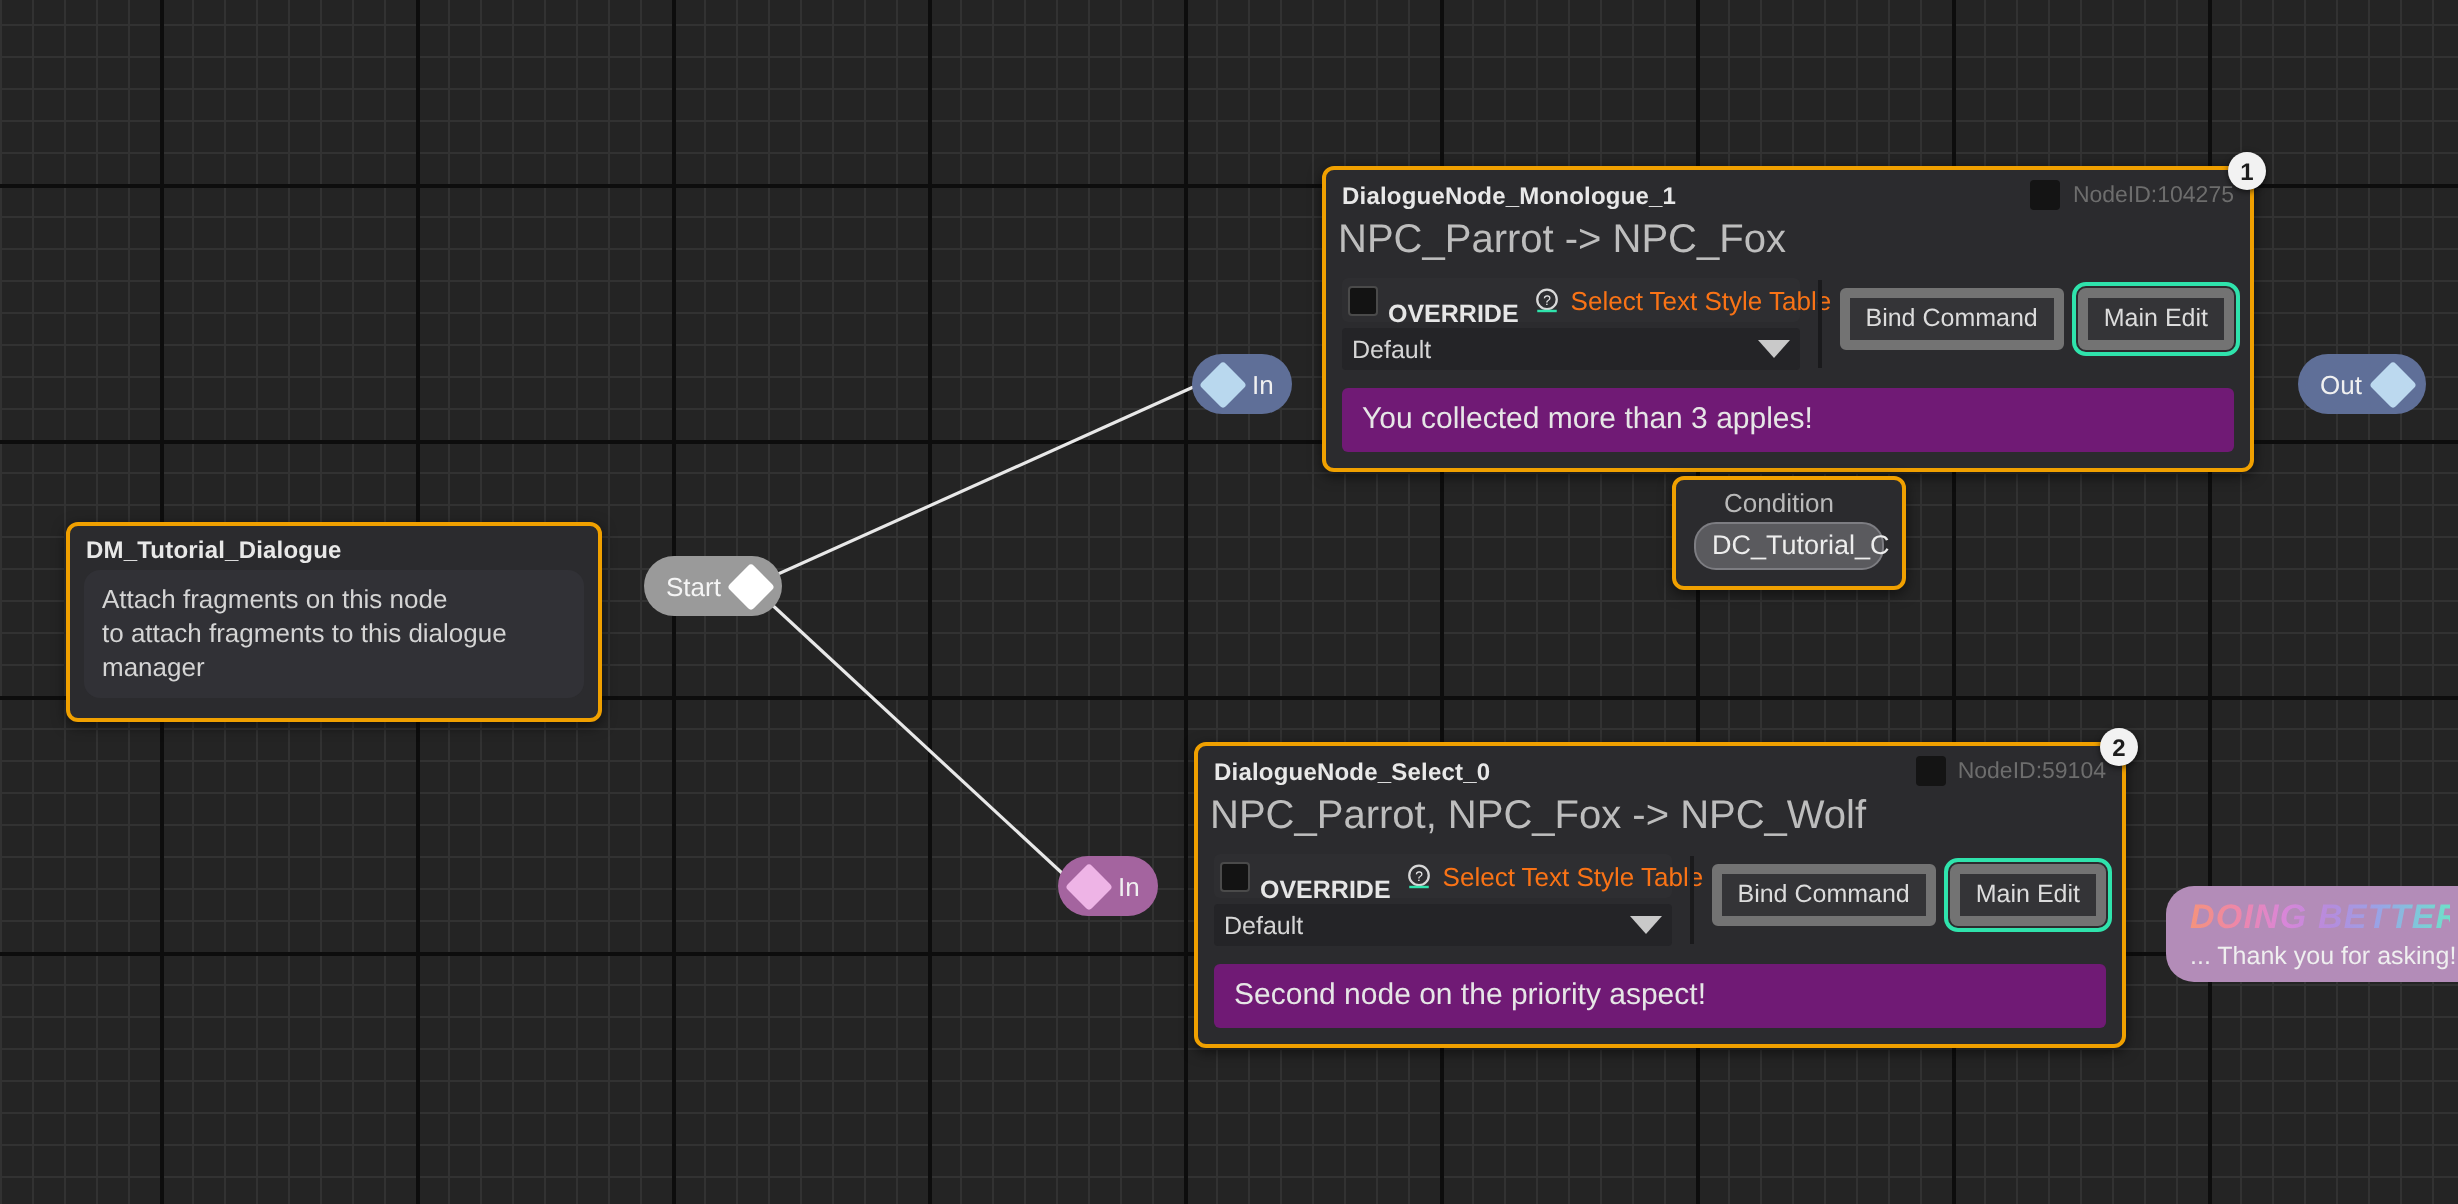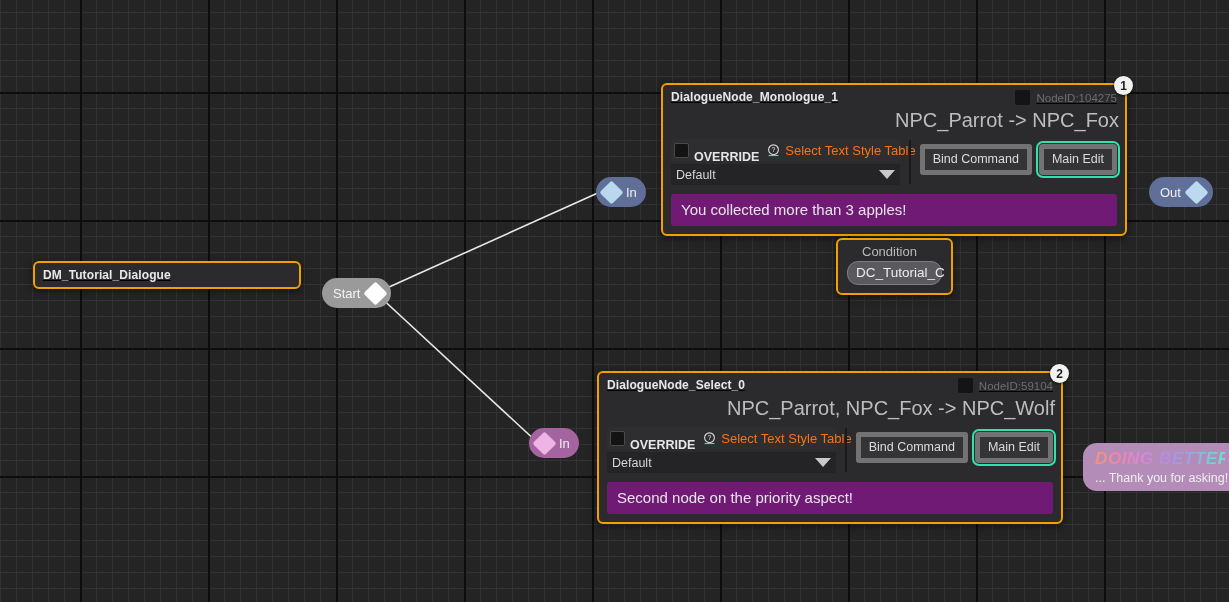--- a/index.html
+++ b/index.html
@@ -43,24 +43,23 @@
     position: absolute;
     box-sizing: border-box;
     border-radius: 6px;
     border: 2px solid #f0a000;
     background: #2b2b2e;
     box-shadow: 0 2px 7px rgba(0,0,0,.55);
   }
 
   .node-title-row {
     display: flex;
-    align-items: flex-start;
+    align-items: center;
     justify-content: space-between;
     padding: 5px 8px 3px 8px;
-    text-decoration: underline;
   }
   .node-title {
     font-size: 12px;
     font-weight: bold;
     color: #e8e8e8;
     letter-spacing: .1px;
     white-space: nowrap;
   }
   .node-id-group {
     display: flex;
@@ -74,21 +73,21 @@
     border-radius: 2px;
     flex: none;
   }
   .node-id-text {
     font-size: 11.5px;
     color: #6d6d6d;
     white-space: nowrap;
   }
 
   .node-heading {
-    text-align: right;
+    text-align: left;
     font-size: 20px;
     color: #bdbdbd;
     padding: 1px 6px 7px 6px;
     white-space: nowrap;
     overflow: hidden;
   }
 
   
   .ctl-row {
     display: flex;
@@ -322,20 +321,24 @@
 <div id="canvas">
 
   <svg class="wire-layer" width="1229" height="602" viewBox="0 0 1229 602">
     <path d="M 378 292 L 600 192" stroke="#e8e8e8" stroke-width="1.6" fill="none"></path>
     <path d="M 378 295 L 538 443" stroke="#e8e8e8" stroke-width="1.6" fill="none"></path>
   </svg>
 
   <div class="node dm-node" style="left:33px; top:261px; width:268px;">
     <div class="node-title-row" style="padding-bottom:1px;">
       <div class="node-title">DM_Tutorial_Dialogue</div>
+    </div>
+    <div class="dm-body">
+      <div>Attach fragments on this node</div>
+      <div>to attach fragments to this dialogue manager</div>
     </div>
   </div>
 
   <div class="pin pin-start" style="left:322px; top:278px;">
     <span class="pin-label">Start</span>
     <span class="diamond"></span>
   </div>
 
   <div class="pin pin-in-blue" style="left:596px; top:177px;">
     <span class="diamond"></span>

